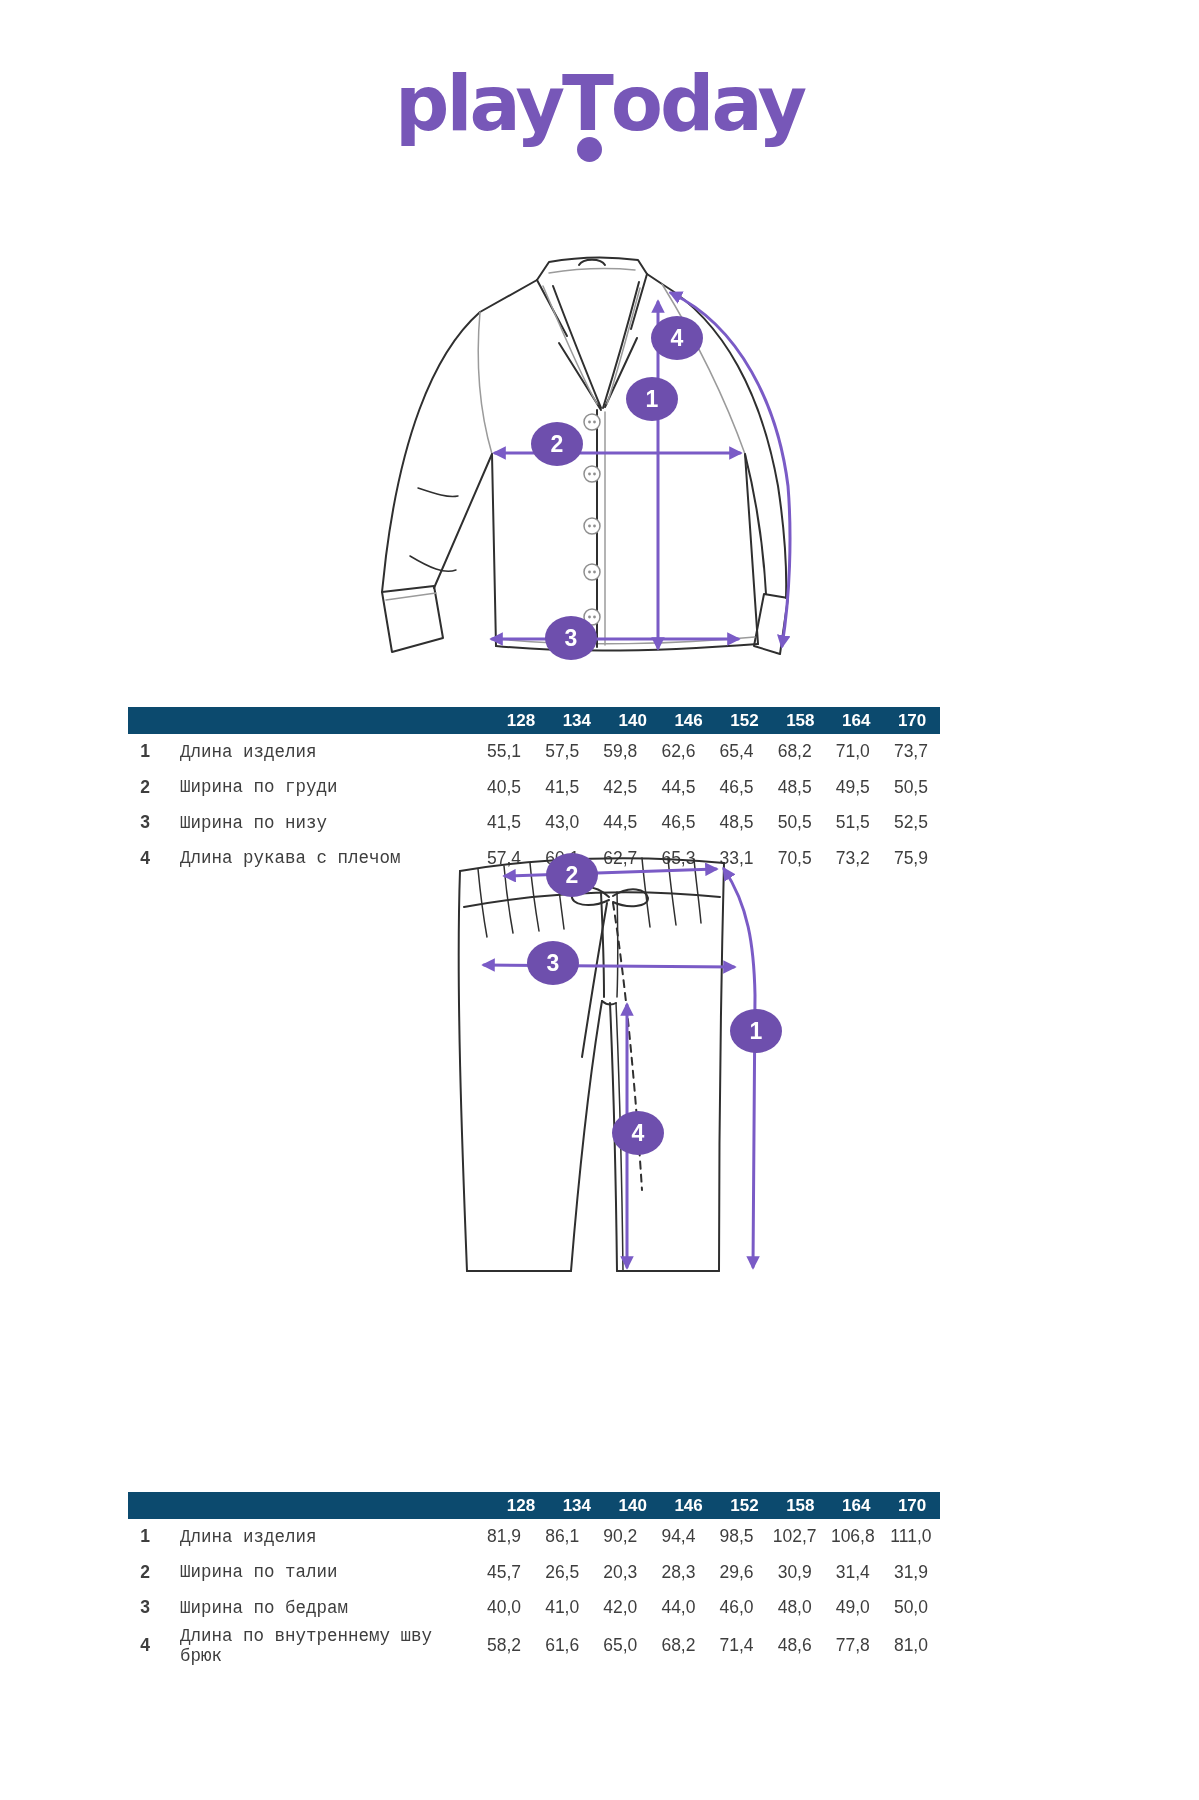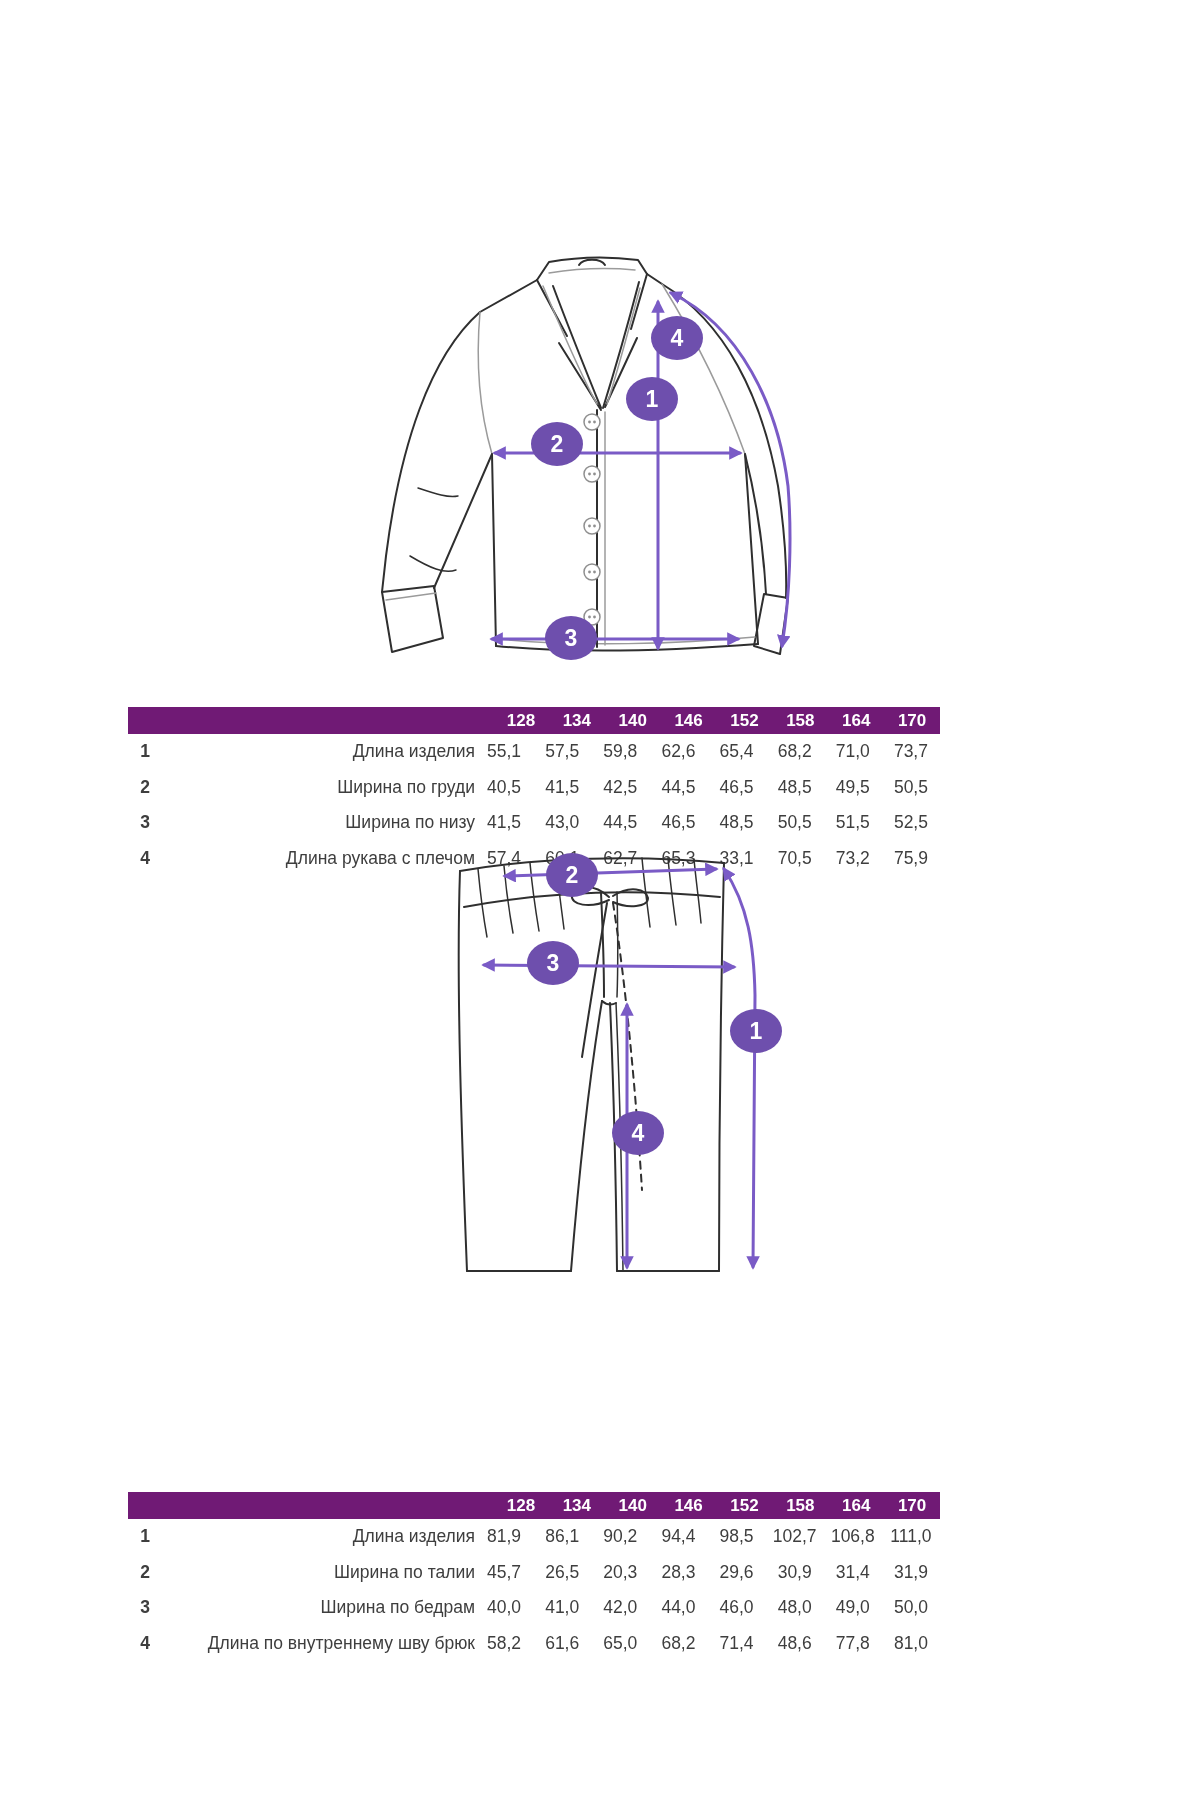--- a/index.html
+++ b/index.html
@@ -25,35 +25,38 @@
   svg .btn-dot{fill:#8f8f8f;stroke:none;}
   svg .meas{fill:none;stroke:#7a5bc6;stroke-width:3;stroke-linecap:round;}
   svg .dashed{stroke-dasharray:7 6;}
   svg .badge ellipse{fill:#6e4fad;}
   svg .badge text{fill:#ffffff;font-family:"Liberation Sans",sans-serif;
                   font-size:23px;font-weight:bold;text-anchor:middle;}
 
   
   .size-table{position:absolute;left:110px;width:830px;color:#3e3e3e;font-size:17.5px;}
   .size-table .thead{display:grid;grid-template-columns:70px 295px repeat(8,1fr);
-        background:#701a75;height:27px;align-items:center;margin-left:18px;}
+        background:#0c4a6e;height:27px;align-items:center;margin-left:18px;}
   .size-table .size-cell{color:#ffffff;font-weight:bold;font-size:17px;text-align:center;}
   .size-table .trow{display:grid;grid-template-columns:70px 295px repeat(8,1fr);
         height:35.5px;align-items:center;}
   .c.num{text-align:center;font-weight:bold;}
-  .c.label{text-align:right;}
+  .c.label{text-align:left;font-family:Liberation Mono, monospace;}
   .c.val{text-align:center;}
   .table-jacket{top:707px;}
   .table-pants{top:1492px;}
 </style>
 </head>
 <body>
 
 <div class="page">
 
+  <div class="logo">
+    <span>play</span><span class="logo-t"><span>T</span><span class="logo-dot"></span></span><span>oday</span>
+  </div>
 
   <div class="fig fig-jacket">
     <svg width="470" height="450" viewBox="0 0 470 450">
       <defs>
         <marker id="ahJ" viewBox="0 0 10 10" refX="8" refY="5" markerWidth="4.5" markerHeight="4.5" orient="auto-start-reverse">
           <path d="M0,0 L10,5 L0,10 z" fill="#7a5bc6"></path>
         </marker>
       </defs>
 
       <path class="garm" d="M207,54 L219,36 Q263,28 308,34 L317,48"></path>

